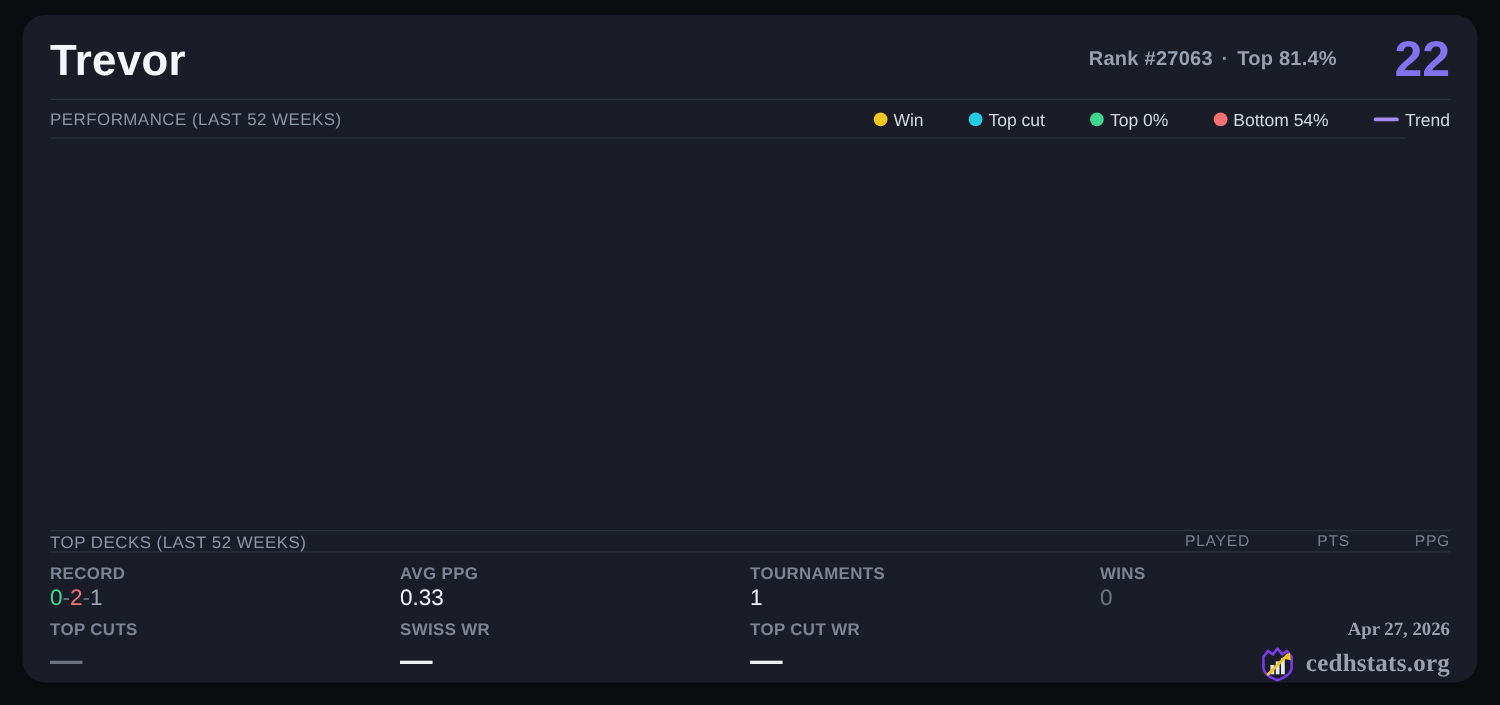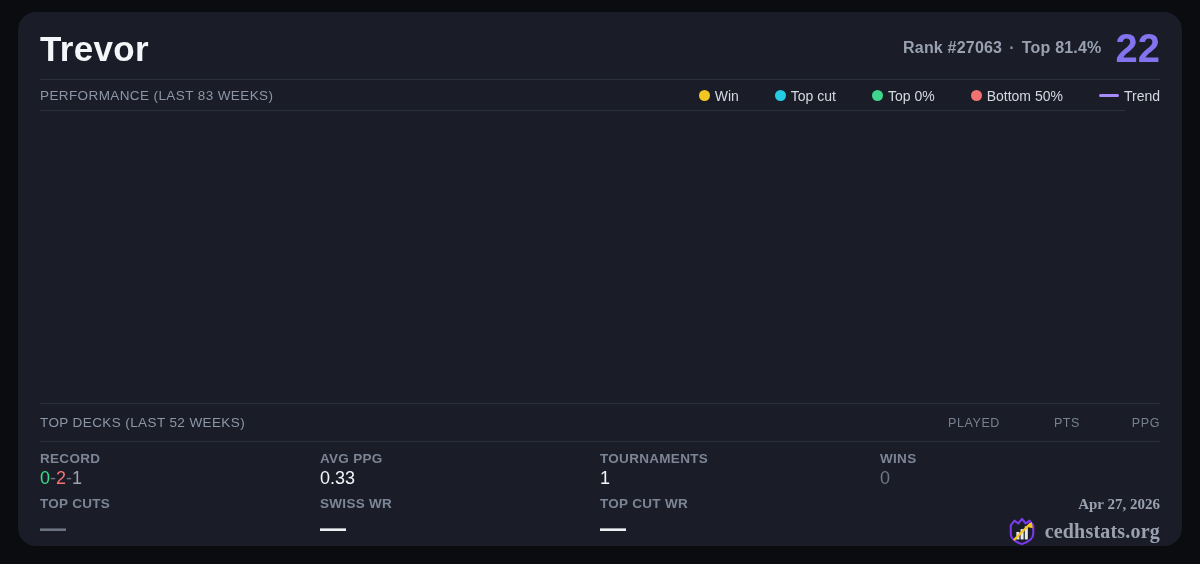--- a/index.html
+++ b/index.html
@@ -35,21 +35,21 @@
     line-height: 1;
   }
   .header-right { display: flex; align-items: center; gap: 14px; }
   .rank-summary {
     color: #99a1b1;
     font-size: 16px;
     font-weight: 600;
     letter-spacing: 0.2px;
   }
   .rank-sep { margin: 0 7px; color: #8a92a2; }
-  .score { font-size: 40px; font-weight: bold; line-height: 0.9; }
+  .score { font-size: 40px; font-weight: bold; line-height: 0.9; margin-left: 32px; }
   
   .perf-header {
     display: flex;
     justify-content: space-between;
     align-items: center;
     height: 31px;
     position: relative;
     flex: 0 0 auto;
   }
   .perf-header::after {
@@ -75,21 +75,21 @@
   }
   .legend-dot { width: 11px; height: 11px; border-radius: 50%; flex: 0 0 auto; }
   .legend-line { width: 20px; height: 3px; border-radius: 2px; flex: 0 0 auto; }
   
   .chart-area { flex: 1 1 auto; }
   
   .decks-header {
     display: flex;
     justify-content: space-between;
     align-items: center;
-    height: 39px;
+    height: 18px;
     border-top: 1px solid #2b303d;
     border-bottom: 1px solid #2b303d;
     flex: 0 0 auto;
   }
   .deck-cols { display: flex; }
   .deck-col {
     width: 80px;
     text-align: right;
     font-size: 12.5px;
     color: #78808f;
@@ -140,37 +140,37 @@
 
   <div class="header">
     <h1 class="player-name">Trevor</h1>
     <div class="header-right">
       <span class="rank-summary"><span>Rank #27063</span><span class="rank-sep">·</span><span>Top 81.4%</span></span>
       <span class="score" style="color: rgb(132, 115, 238);">22</span>
     </div>
   </div>
 
   <div class="perf-header">
-    <span class="section-label">PERFORMANCE (LAST 83 WEEKS)</span>
+    <span class="section-label">PERFORMANCE (LAST 52 WEEKS)</span>
     <div class="legend">
       <span class="legend-item">
         <span class="legend-dot" style="background: rgb(242, 197, 34);"></span>
         <span>Win</span>
       </span>
       <span class="legend-item">
         <span class="legend-dot" style="background: rgb(37, 203, 227);"></span>
         <span>Top cut</span>
       </span>
       <span class="legend-item">
         <span class="legend-dot" style="background: rgb(61, 214, 140);"></span>
         <span>Top 0%</span>
       </span>
       <span class="legend-item">
         <span class="legend-dot" style="background: rgb(244, 113, 113);"></span>
-        <span>Bottom 50%</span>
+        <span>Bottom 54%</span>
       </span>
       <span class="legend-item">
         <span class="legend-line" style="background: rgb(167, 139, 250);"></span>
         <span>Trend</span>
       </span>
     </div>
   </div>
 
   <div class="chart-area"></div>
 

